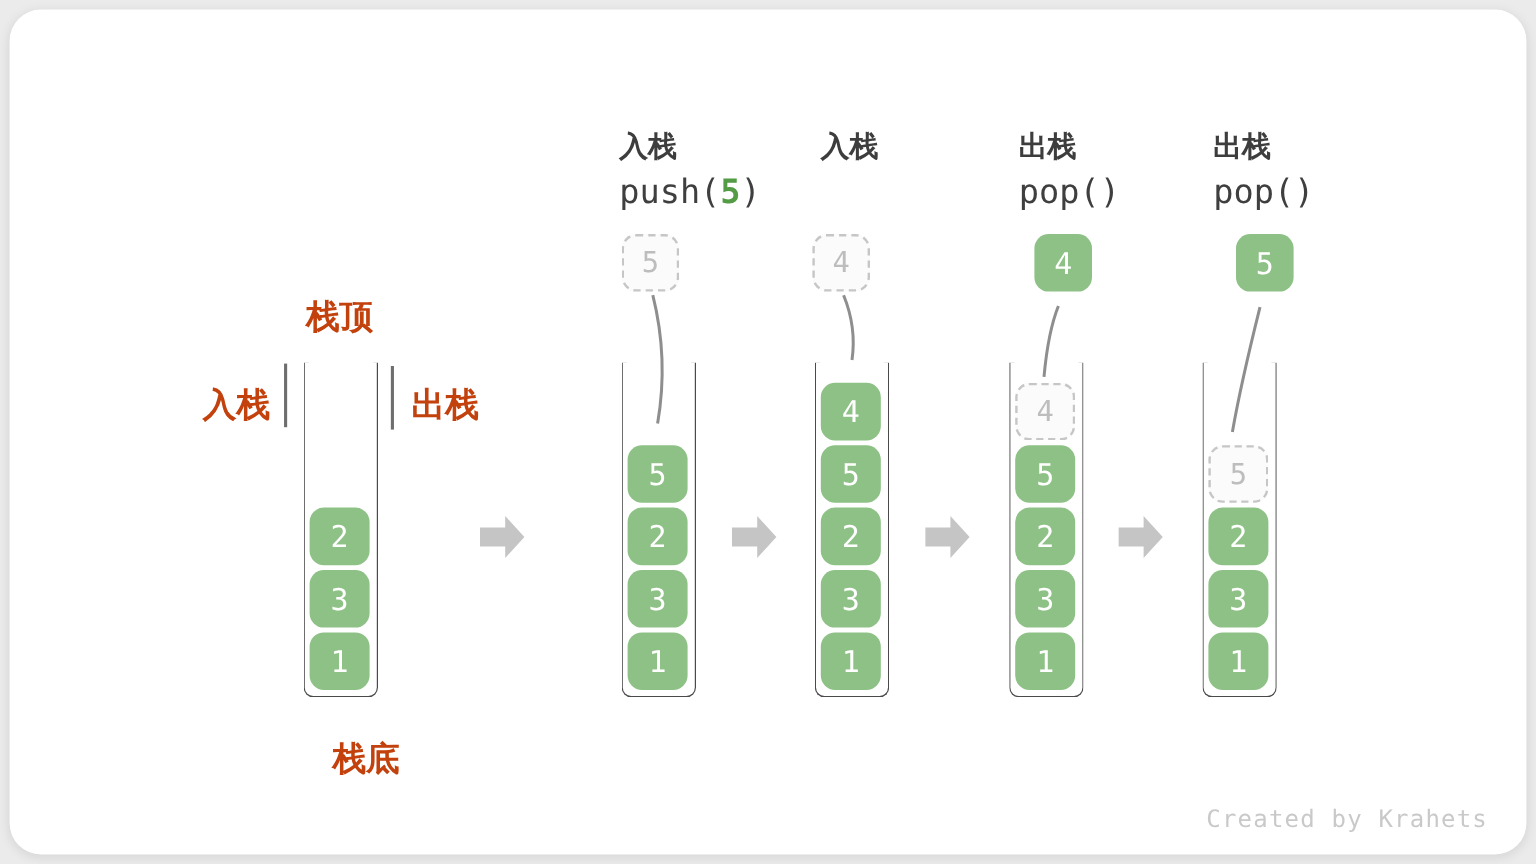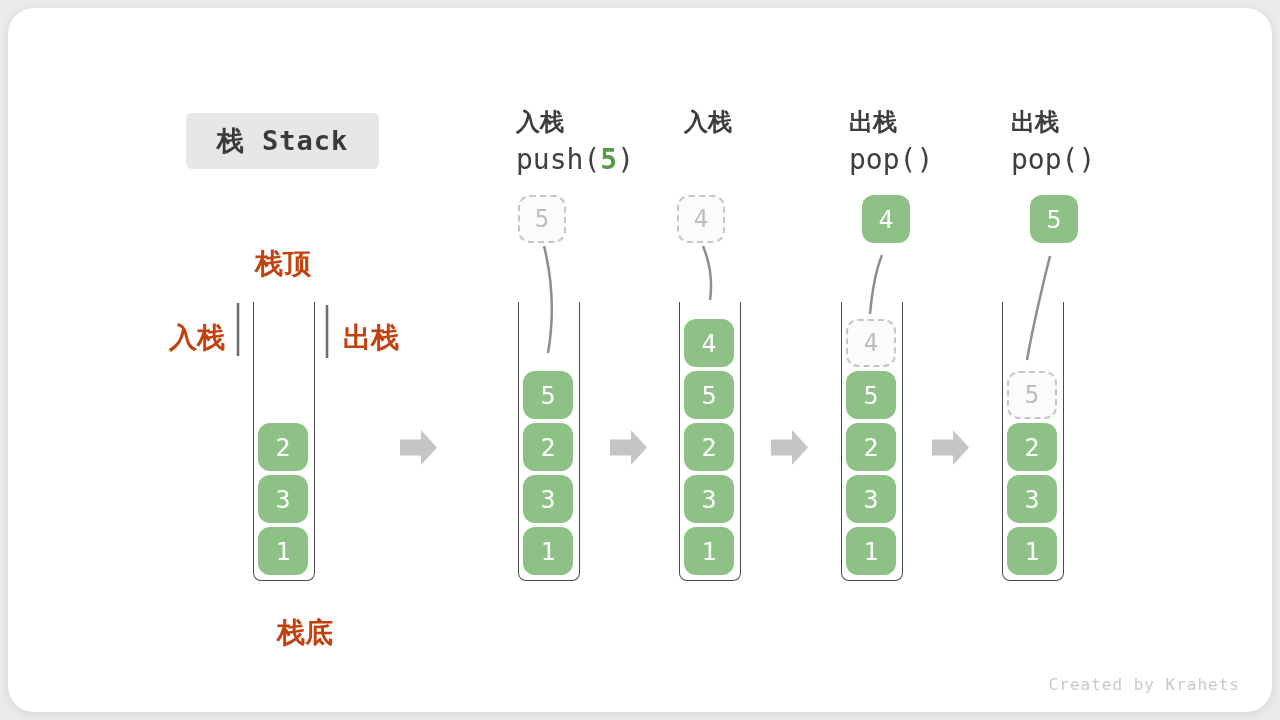--- a/index.html
+++ b/index.html
@@ -63,33 +63,30 @@
   .block-arrow { position: absolute; }
   .block-arrow polygon { fill: var(--block-arrow, #c5c5c5); }
 
   svg.overlay path, svg.overlay line { fill: none; }
   .arrow-grey { stroke: var(--arrow-grey, #8e8e8e); stroke-width: 2.5; }
   .arrow-dark { stroke: var(--arrow-dark, #6e6e6e); stroke-width: 2.6; }
 
   .watermark {
     position: absolute; right: 40px; bottom: 26px;
     font-family: "DejaVu Sans Mono", monospace;
-    font-size: 16px; letter-spacing: 1px;
+    font-size: 20px; letter-spacing: 1px;
     color: var(--watermark, #c9c9c9);
   }
 </style>
 </head>
 <body>
 
 <div id="canvas">
   <div class="card"></div>
 
-  <div class="title-box">
-    <span>栈 Stack</span>
-  </div>
 
   <div class="cjk-label lbl-top">栈顶</div>
   <div class="cjk-label lbl-bottom">栈底</div>
   <div class="cjk-label lbl-push">入栈</div>
   <div class="cjk-label lbl-pop">出栈</div>
 
   <div class="op-header" style="left:516px">
     <div class="op-label">入栈</div>
     <div class="op-code"><span>push(</span><span class="arg">5</span><span>)</span></div>
   </div>

